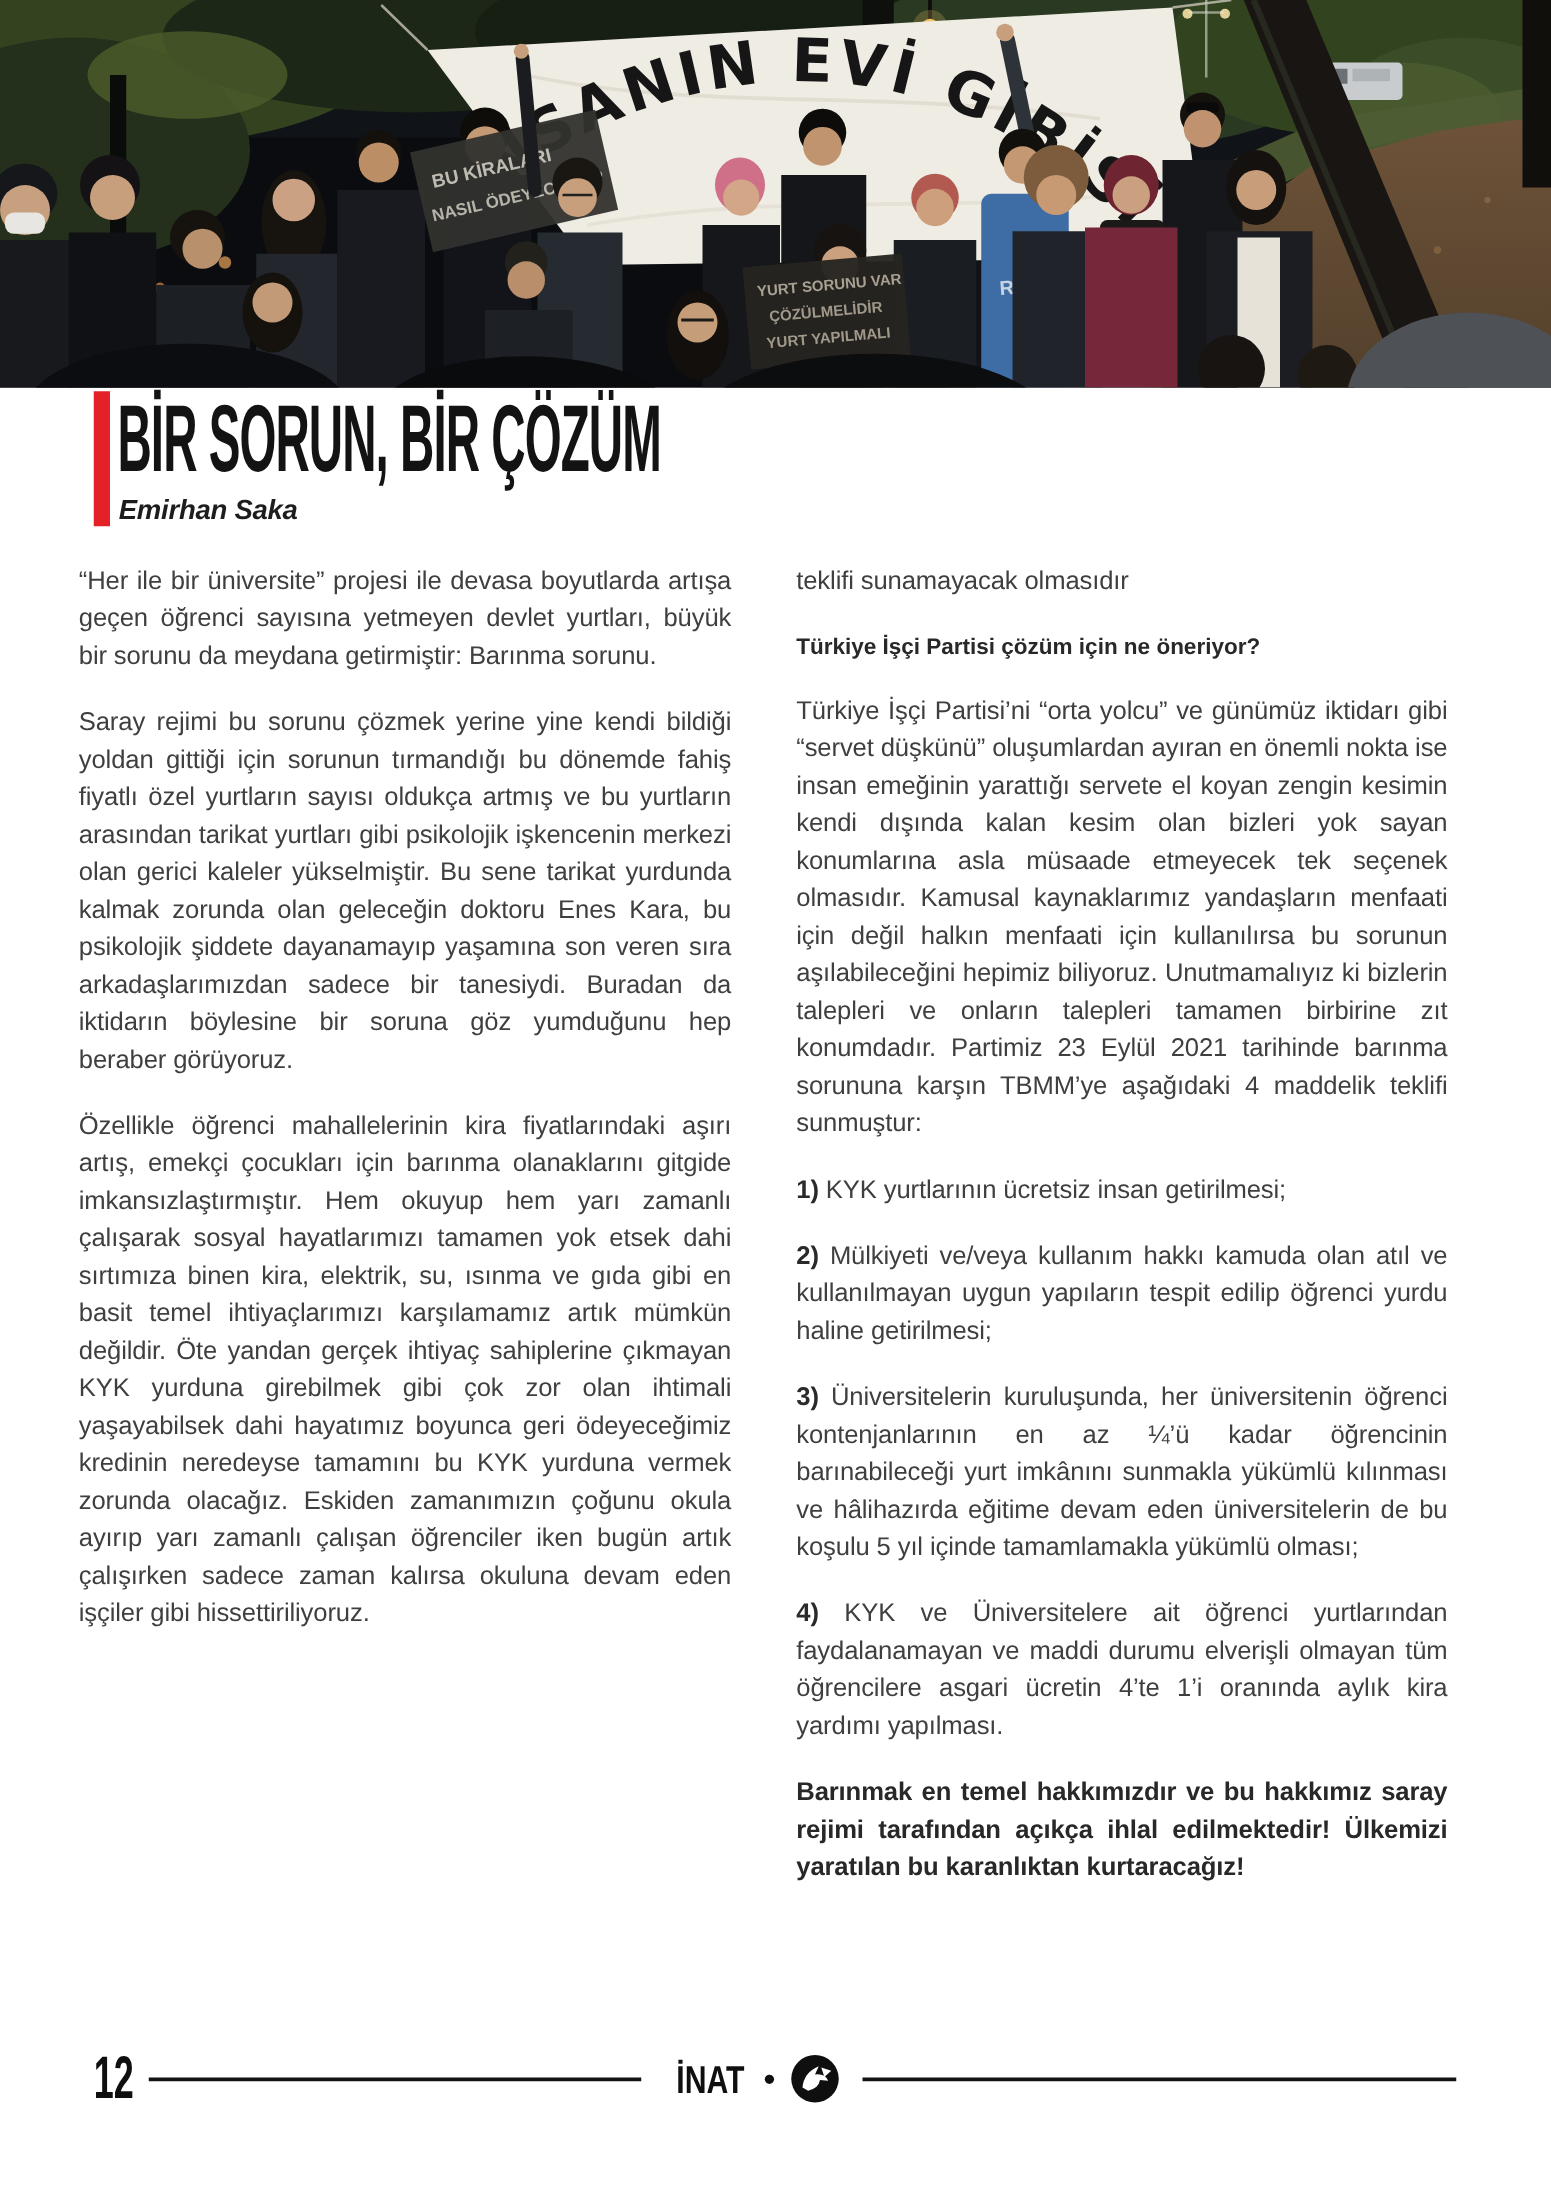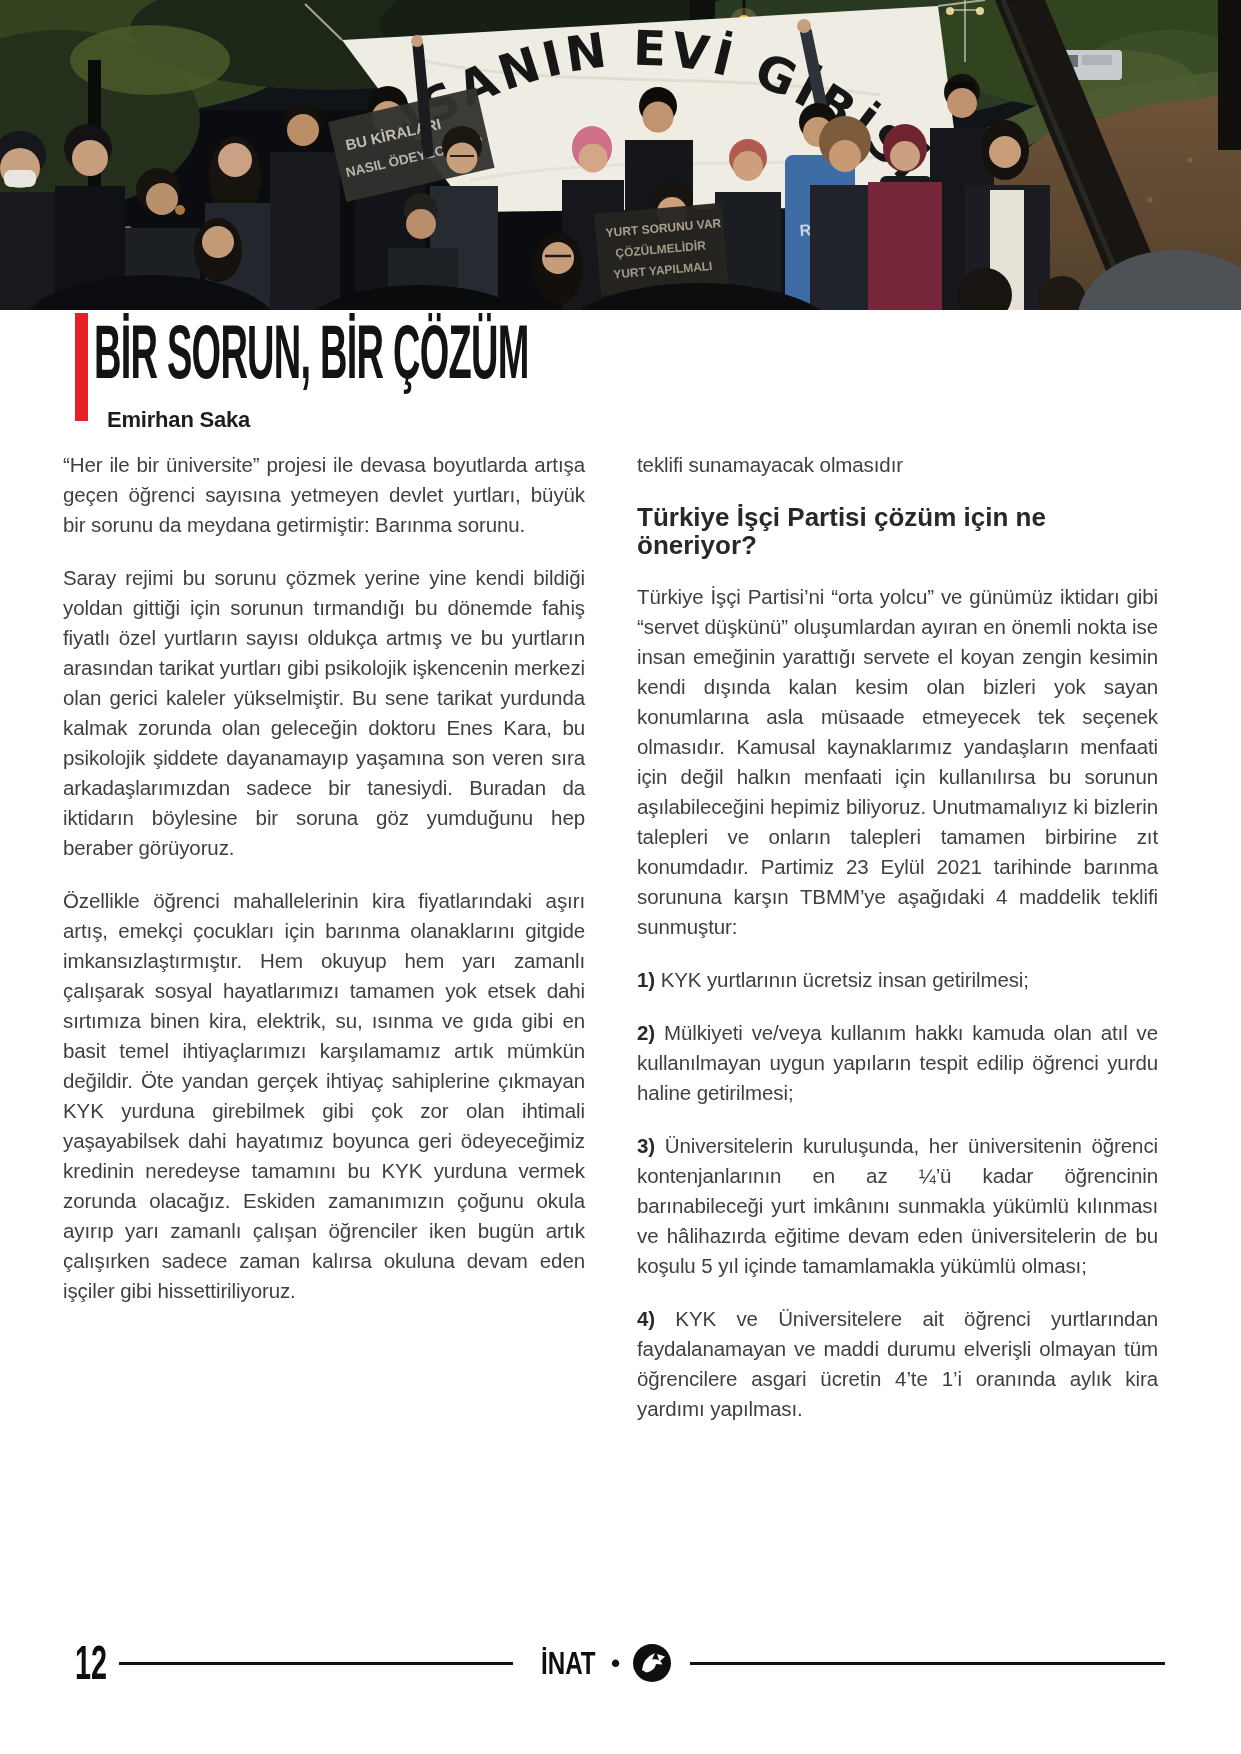--- a/index.html
+++ b/index.html
@@ -11,30 +11,30 @@
   .photo{position:absolute;left:0;top:0;width:1241px;height:310px;background:#0e1114;}
   .photo svg{display:block;}
   
   .red-bar{position:absolute;left:75px;top:313px;width:13px;height:108px;background:#e32127;}
   .title{
     position:absolute;left:94px;top:314px;margin:0;white-space:nowrap;
     font-size:76px;line-height:1;font-weight:bold;color:#131313;
     letter-spacing:-1.5px;transform:scaleX(0.5);transform-origin:left top;
   }
   .author{
-    position:absolute;left:95px;top:395px;margin:12px;
-    font-size:22px;font-weight:bold;color:#1d1d1d;letter-spacing:-0.2px;
+    position:absolute;left:95px;top:395px;margin:0;
+    font-size:22px;font-weight:bold;color:#1d1d1d;letter-spacing:-0.2px;font-style:italic;
   }
   
   .col{position:absolute;top:450px;}
   .col-left{left:63px;width:522px;}
   .col-right{left:637px;width:521px;}
   .col p{margin:0 0 23px;font-size:20.5px;line-height:30px;text-align:justify;
          color:#3f3f3f;letter-spacing:-0.1px;}
-  .col h2{margin:0 0 23px;font-size:26px;line-height:28px;font-weight:bold;color:#282828;}
+  .col h2{margin:0 0 23px;font-size:18px;line-height:28px;font-weight:bold;color:#282828;}
   .col p.bold{font-weight:bold;color:#282828;}
   .col p .num{font-weight:bold;color:#2a2a2a;}
   
   .footer{position:absolute;left:75px;top:1637px;width:1090px;height:52px;
           display:flex;align-items:center;text-align:right;}
   .page-num{font-size:48px;font-weight:bold;color:#0f0f0f;line-height:1;
             transform:scaleX(0.6);transform-origin:left center;width:44px;flex:0 0 auto;}
   .rule{height:3px;background:#131313;flex:0 0 auto;}
   .rule-left{width:394px;margin-right:28px;}
   .rule-right{flex:1 1 auto;margin-left:16px;}
@@ -267,20 +267,21 @@
   </div>
 
   <div class="col col-right">
     <p>teklifi sunamayacak olmasıdır</p>
     <h2>Türkiye İşçi Partisi çözüm için ne öneriyor?</h2>
     <p>Türkiye İşçi Partisi’ni “orta yolcu” ve günümüz iktidarı gibi “servet düşkünü” oluşumlardan ayıran en önemli nokta ise insan emeğinin yarattığı servete el koyan zengin kesimin kendi dışında kalan kesim olan bizleri yok sayan konumlarına asla müsaade etmeyecek tek seçenek olmasıdır. Kamusal kaynaklarımız yandaşların menfaati için değil halkın menfaati için kullanılırsa bu sorunun aşılabileceğini hepimiz biliyoruz. Unutmamalıyız ki bizlerin talepleri ve onların talepleri tamamen birbirine zıt konumdadır. Partimiz 23 Eylül 2021 tarihinde barınma sorununa karşın TBMM’ye aşağıdaki 4 maddelik teklifi sunmuştur:</p>
     <p><span class="num">1)</span> <span>KYK yurtlarının ücretsiz insan getirilmesi;</span></p>
     <p><span class="num">2)</span> <span>Mülkiyeti ve/veya kullanım hakkı kamuda olan atıl ve kullanılmayan uygun yapıların tespit edilip öğrenci yurdu haline getirilmesi;</span></p>
     <p><span class="num">3)</span> <span>Üniversitelerin kuruluşunda, her üniversitenin öğrenci kontenjanlarının en az ¼’ü kadar öğrencinin barınabileceği yurt imkânını sunmakla yükümlü kılınması ve hâlihazırda eğitime devam eden üniversitelerin de bu koşulu 5 yıl içinde tamamlamakla yükümlü olması;</span></p>
     <p><span class="num">4)</span> <span>KYK ve Üniversitelere ait öğrenci yurtlarından faydalanamayan ve maddi durumu elverişli olmayan tüm öğrencilere asgari ücretin 4’te 1’i oranında aylık kira yardımı yapılması.</span></p>
+    <p class="bold">Barınmak en temel hakkımızdır ve bu hakkımız saray rejimi tarafından açıkça ihlal edilmektedir! Ülkemizi yaratılan bu karanlıktan kurtaracağız!</p>
   </div>
 
   <div class="footer">
     <div class="page-num">12</div>
     <div class="rule rule-left"></div>
     <div class="brand">İNAT</div>
     <div class="bullet">•</div>
     <svg class="logo" width="40" height="40" viewBox="0 0 40 40">
       <circle cx="20" cy="20" r="19" fill="#0f0f0f"></circle>
       <path d="M 10,27 Q 11,15 23,10 L 20,16.5 Q 28,15.5 30.5,21.5 L 24,21 Q 23,27.5 14.5,29.5 Z" fill="#ffffff"></path>

